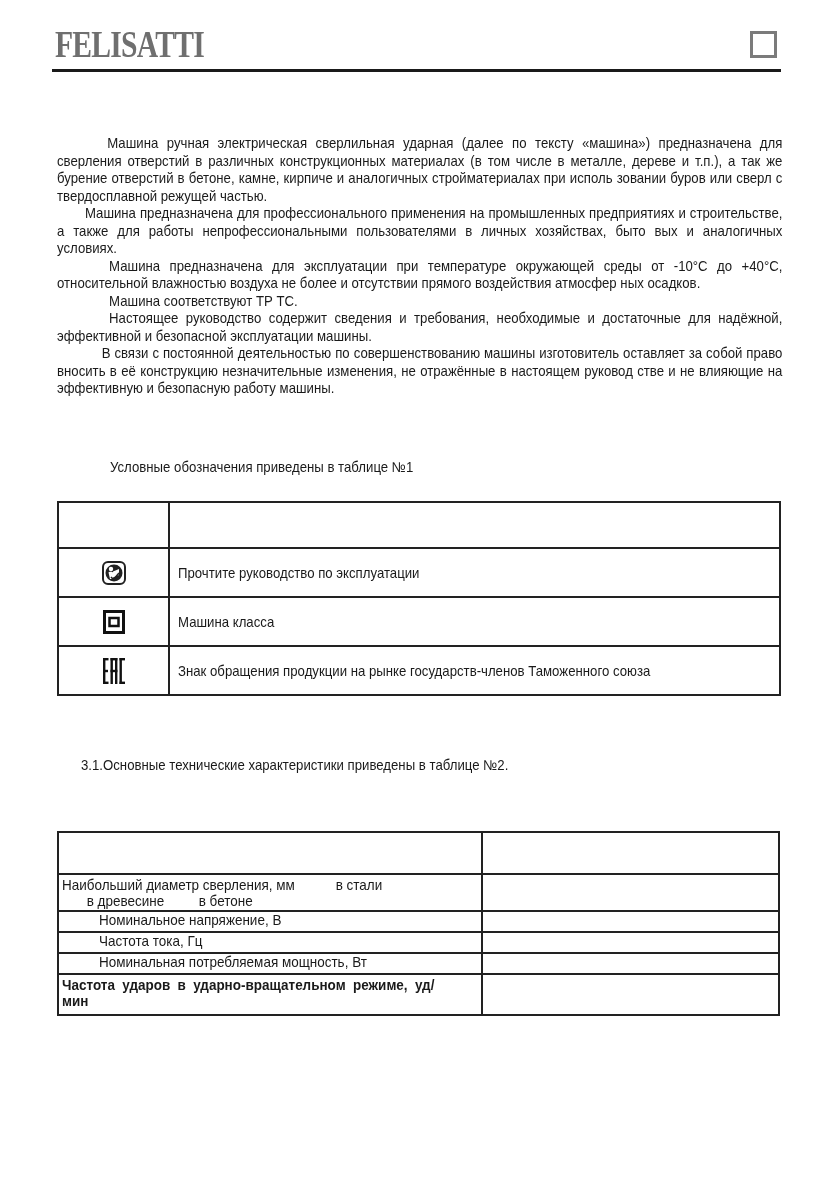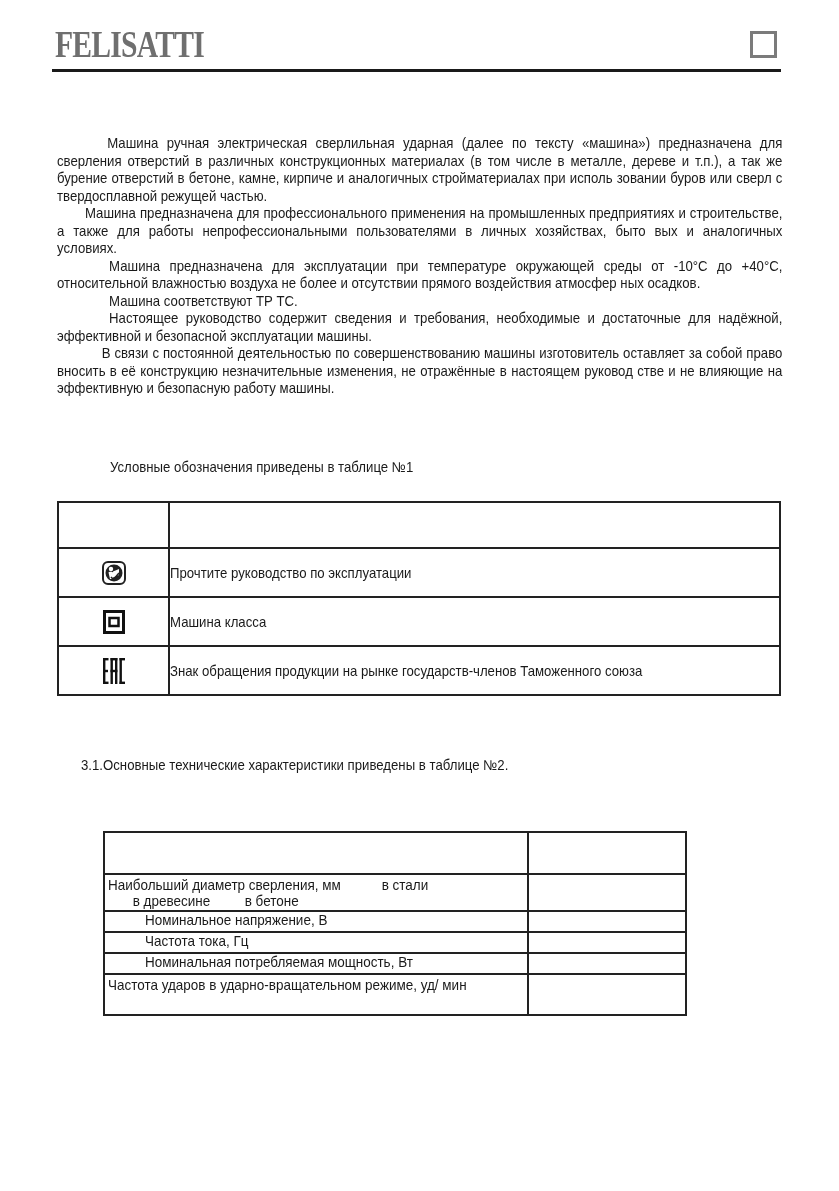--- a/index.html
+++ b/index.html
@@ -22,27 +22,27 @@
   .ind2 { text-indent: 30px; }
   .ind3 { text-indent: 56px; }
   .lastleft { text-align-last: left; }
 
   .caption { font-size: 14.2px; transform: scaleX(0.93); transform-origin: left top; white-space: nowrap; }
 
   
   .t1 { left: 57px; top: 501px; width: 724px; border-collapse: collapse; position: absolute; }
   .t1 td { border: 2px solid #222; padding: 0; vertical-align: middle; }
   .t1 .c1 { width: 109px; text-align: center; }
-  .t1 .c2 { padding-left: 0; font-size: 14.2px; }
+  .t1 .c2 { padding-left: 8px; font-size: 14.2px; }
   .t1 .c2 span { display: inline-block; transform: scaleX(0.93); transform-origin: left center; white-space: nowrap; }
   .t1 tr.h td { height: 44px; }
   .t1 tr.r td { height: 47px; }
 
   
-  .t2 { left: 57px; top: 831px; width: 584px; border-collapse: collapse; position: absolute; margin-left: 46px; }
+  .t2 { left: 57px; top: 831px; width: 723px; border-collapse: collapse; position: absolute; }
   .t2 td { border: 2px solid #222; padding: 0 0 0 3px; vertical-align: top; font-size: 14.2px; line-height: 16px; }
   .t2 td span.s { display: inline-block; transform: scaleX(0.95); transform-origin: left top; white-space: nowrap; }
   .t2 .k { width: 382px; }
   .t2 tr.h td { height: 40px; }
   .t2 tr.one td { height: 19px; padding-left: 40px; }
   .t2 .sub { padding-left: 26px; display: block; }
   .t2 .just { text-align: justify; text-align-last: left; width: 374px; display: block; }
 
   
   .ico-read { width: 24px; height: 24px; display: inline-block; vertical-align: middle; }
@@ -140,19 +140,19 @@
   </tr>
   <tr class="one">
     <td class="k"><span class="s">Частота тока, Гц</span></td>
     <td></td>
   </tr>
   <tr class="one">
     <td class="k"><span class="s">Номинальная потребляемая мощность, Вт</span></td>
     <td></td>
   </tr>
   <tr>
-    <td class="k" style="height:37px; padding-top:2px;">
+    <td class="k" style="height:37px; padding-top:2px;font-weight:bold;">
       <span class="just" style="transform:scaleX(0.95); transform-origin:left top; width:392px;">Частота ударов в ударно-вращательном режиме, уд/ мин</span>
     </td>
     <td></td>
   </tr>
 </tbody>
   </table>
 
 </body></html>

